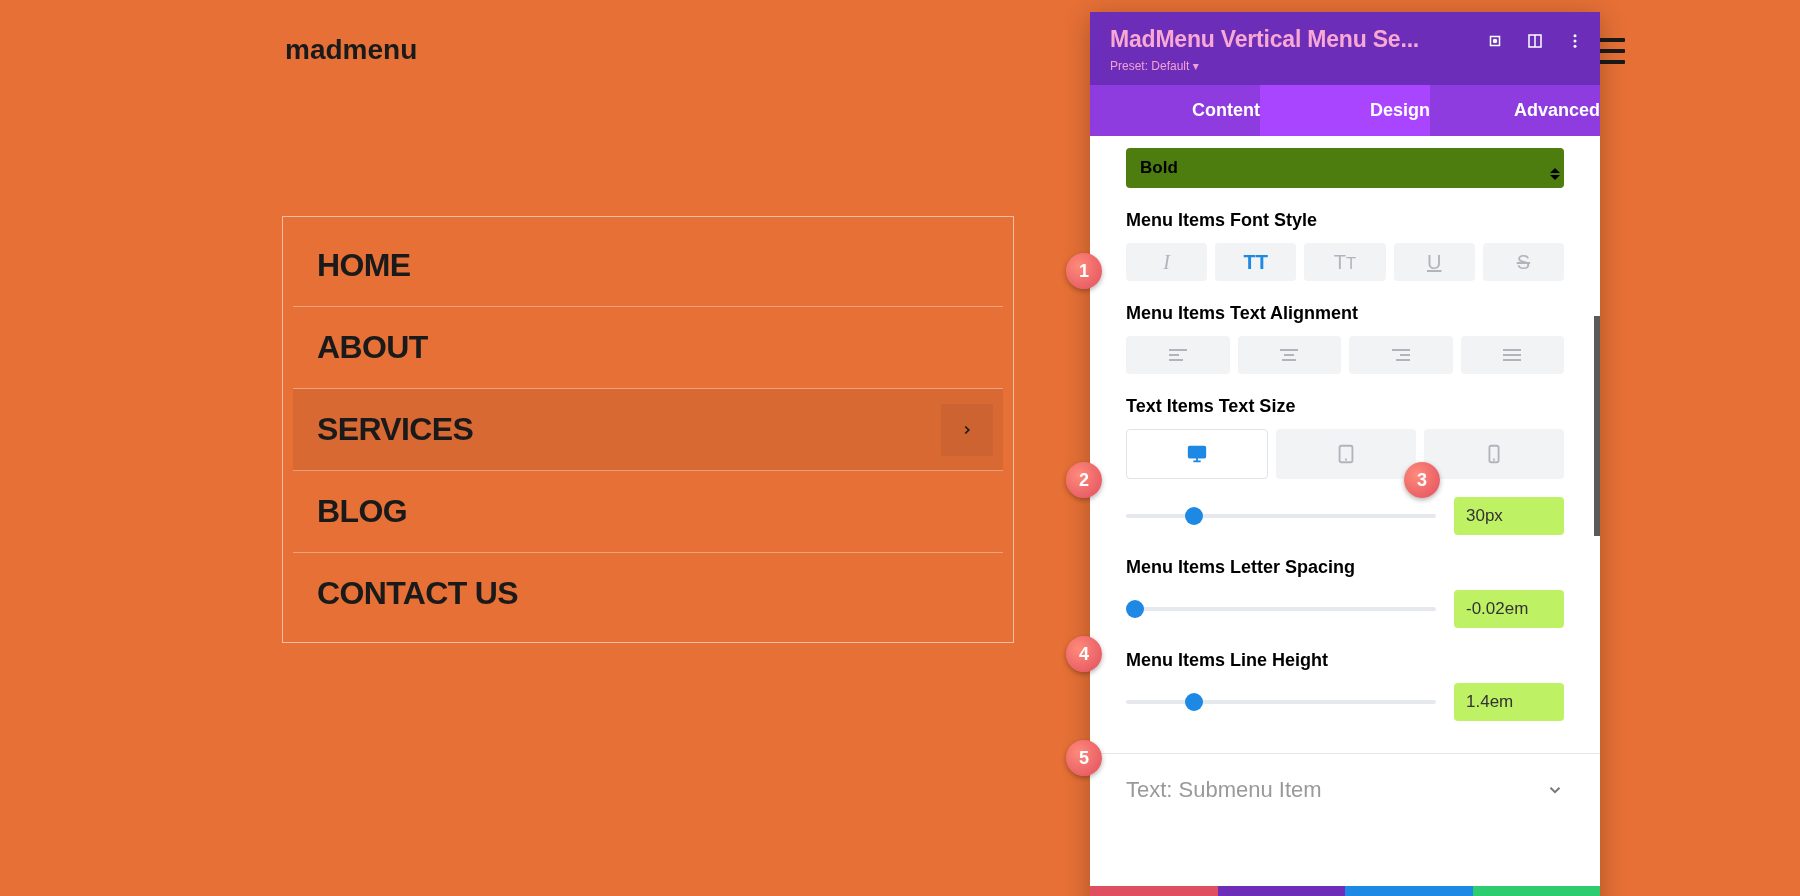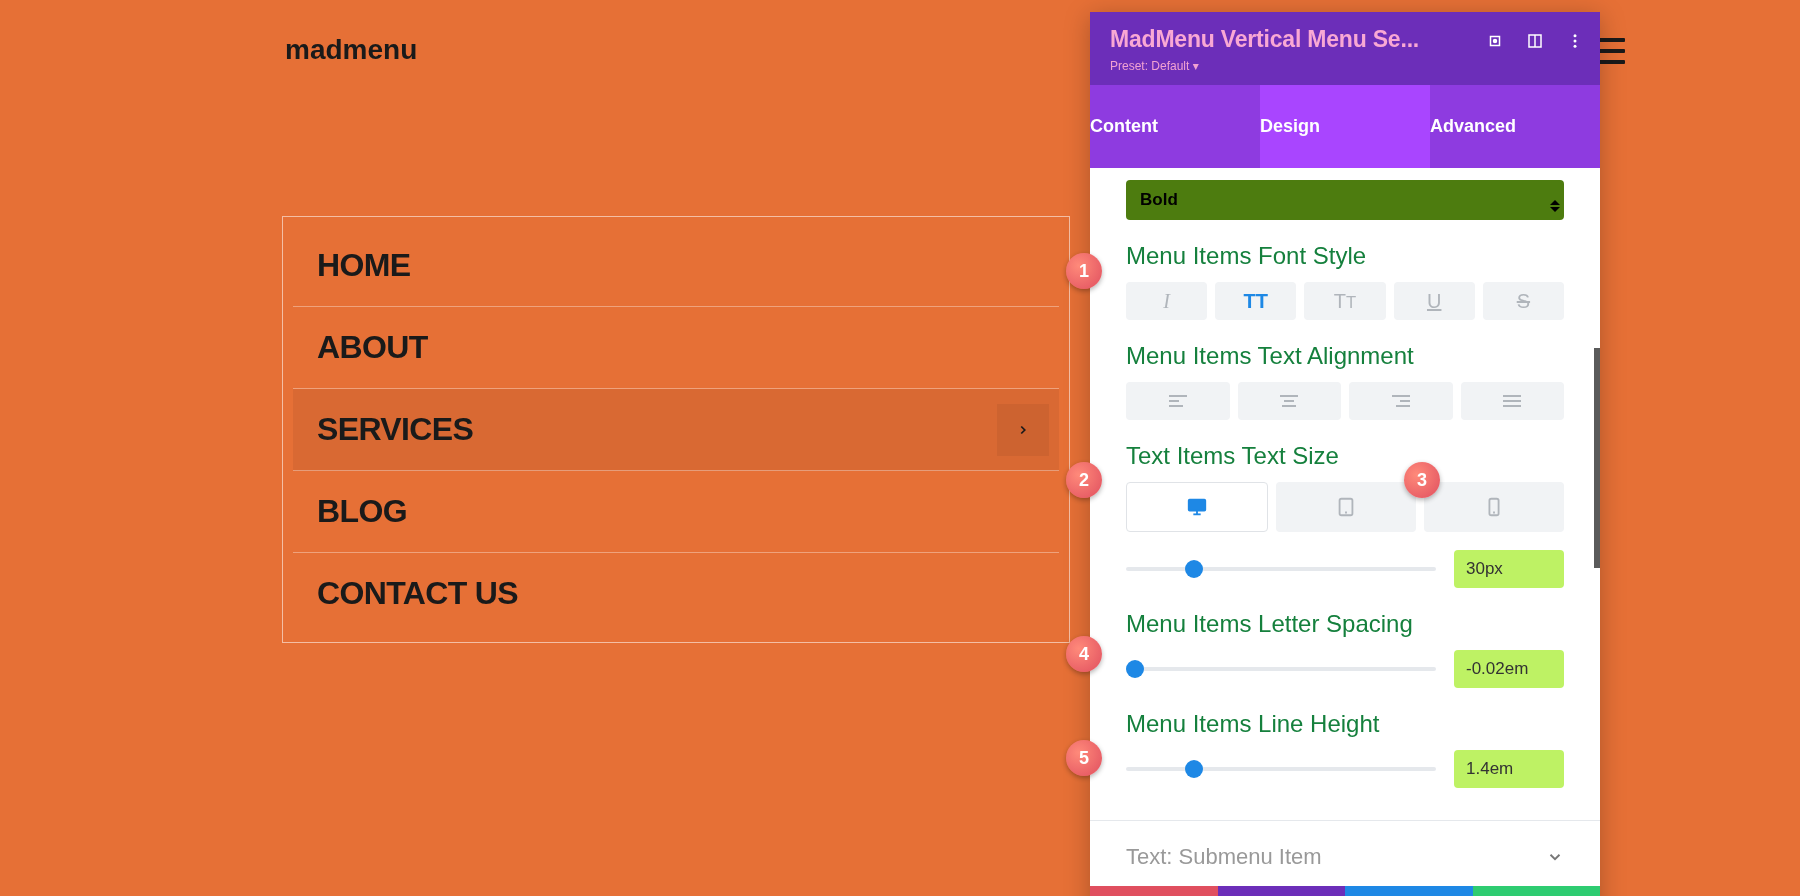--- a/index.html
+++ b/index.html
@@ -35,21 +35,21 @@
   display: block;
   height: 4px;
   background: #1a1a1a;
   border-radius: 1px;
 }
 
 .menu-box {
   position: absolute;
   top: 216px;
   left: 282px;
-  width: 788px;
+  width: 732px;
   border: 1px solid rgba(255,255,255,0.55);
   padding: 8px 10px;
 }
 .menu-item {
   padding: 22px 24px;
   font-size: 32px;
   font-weight: 700;
   color: #1a1a1a;
   letter-spacing: -0.02em;
   border-bottom: 1px solid rgba(255,255,255,0.35);
@@ -113,22 +113,22 @@
 }
 .panel-header-icons svg { width: 18px; height: 18px; }
 .panel-header-icons span { cursor: pointer; }
 
 .tabs {
   display: flex;
   background: #8E3BE0;
 }
 .tab {
   flex: 1;
-  text-align: left;
-  padding: 31px 0;
+  text-align: right;
+  padding: 15px 0;
   color: #fff;
   font-size: 18px;
   font-weight: 600;
   cursor: pointer;
 }
 .tab.active { background: #A945FF; }
 
 .panel-body {
   flex: 1;
   overflow: hidden;
@@ -138,23 +138,24 @@
   content: "";
   position: absolute;
   right: 0;
   top: 180px;
   width: 6px;
   height: 220px;
   background: #5a5a5a;
 }
 .setting-group { padding: 12px 36px 10px 36px; }
 .setting-label {
-  font-size: 24px;
-  color: #15803d;
+  font-size: 18px;
+  color: #000000;
   margin-bottom: 12px;
+  font-weight: bold;
 }
 
 .select-bold {
   background: #4d7c0f;
   border-radius: 4px;
   padding: 10px 14px;
   display: flex;
   justify-content: space-between;
   align-items: center;
   font-size: 17px;

